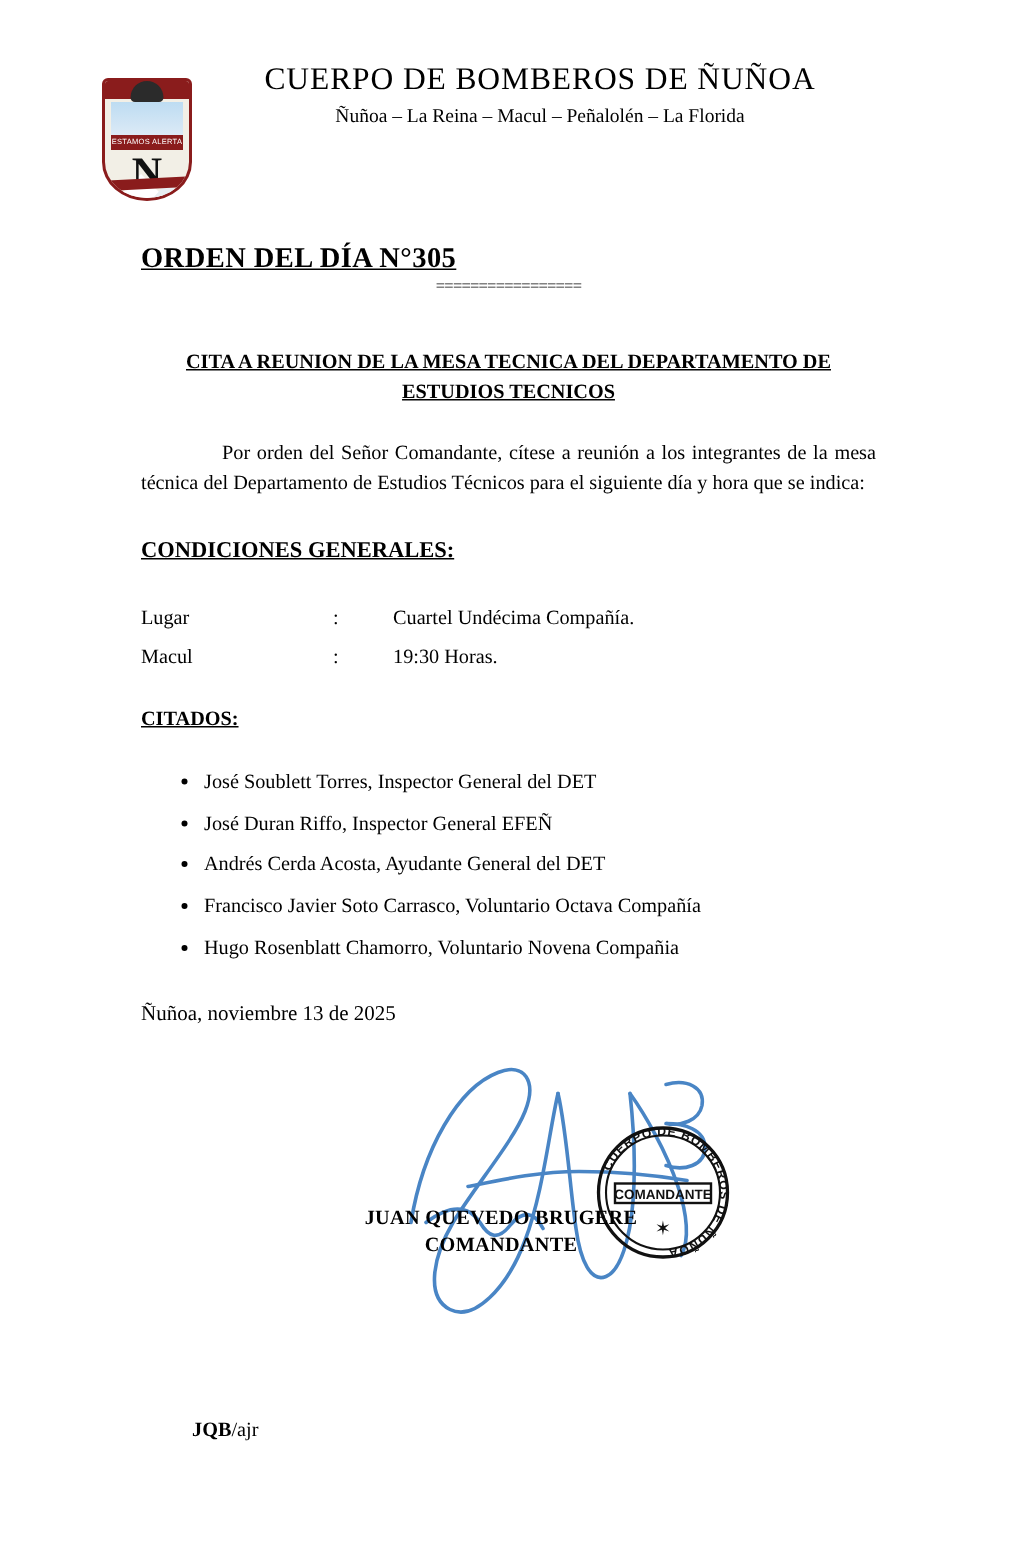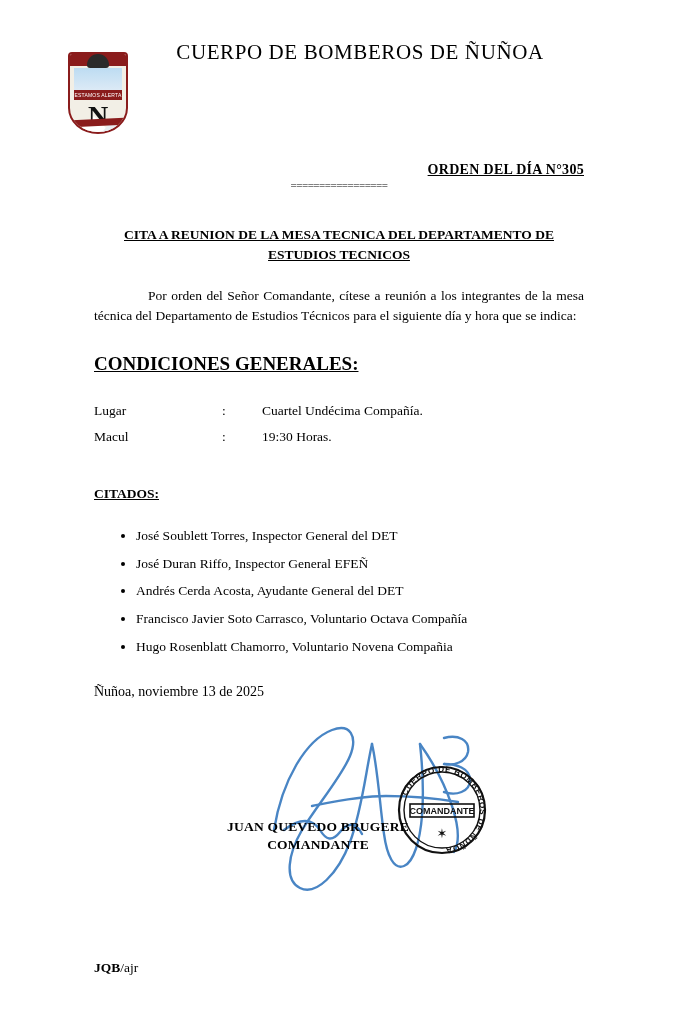--- a/index.html
+++ b/index.html
@@ -137,23 +137,23 @@
     font-size: 13px;
     margin-top: 4px;
     padding-left: 40px;
   }
 
   
   .content {
     padding: 0 96px 0 94px;
   }
   .doc-number {
-    text-align: right;
-    font-weight: bold;
-    font-size: 14px;
+    text-align: left;
+    font-weight: bold;
+    font-size: 19px;
     letter-spacing: .3px;
     margin-top: 22px;
   }
   .doc-number u { text-decoration: underline; }
   .doc-rule {
     text-align: center;
     font-size: 11px;
     letter-spacing: -0.5px;
     margin-top: 1px;
     font-family: "Liberation Serif", serif;
@@ -169,21 +169,21 @@
   .paragraph {
     font-size: 13.5px;
     line-height: 1.45;
     margin-top: 22px;
     text-align: justify;
   }
   .paragraph .indent { display: inline-block; width: 54px; }
 
   .subhead {
     font-weight: bold;
-    font-size: 19px;
+    font-size: 15px;
     text-decoration: underline;
     margin-top: 28px;
   }
 
   .info-table {
     margin-top: 28px;
     border-collapse: collapse;
     font-size: 13.5px;
   }
   .info-table td {
@@ -191,21 +191,21 @@
     vertical-align: top;
     line-height: 1.2;
   }
   .info-label { width: 128px; }
   .info-colon { width: 40px; }
 
   .subhead2 {
     font-weight: bold;
     font-size: 13.5px;
     text-decoration: underline;
-    margin-top: 30px;
+    margin-top: 14px;
   }
 
   ul.people {
     margin: 26px 0 0 0;
     padding-left: 42px;
     font-size: 13.5px;
   }
   ul.people li {
     margin-bottom: 11px;
     line-height: 1.25;
@@ -229,55 +229,56 @@
   }
   .stamp {
     position: absolute;
     left: 300px;
     top: 52px;
     width: 96px;
     height: 96px;
   }
   .sign-name {
     position: absolute;
-    left: 64px;
+    left: 80px;
     top: 108px;
     width: 320px;
     text-align: center;
     font-weight: bold;
     font-size: 13.5px;
     line-height: 1.35;
     letter-spacing: .2px;
   }
 
   .initials {
     font-size: 13.5px;
     margin-top: 20px;
   }
-  .initials b { font-weight: bold; }
+  .initials b { font-weight: bold; margin-left: 34px; }
 </style>
 </head>
 <body>
 
 <div class="page">
 
   <div class="header">
     <div class="crest">
       <div class="crest-shape">
         <div class="crest-band"></div>
         <div class="crest-helmet"></div>
         <div class="crest-sky"></div>
         <div class="crest-mtn"></div>
         <div class="crest-mtn2"></div>
         <div class="crest-motto">ESTAMOS ALERTA</div>
         <div class="crest-n">N</div>
         <div class="crest-ribbon"></div>
       </div>
     </div>
     <div class="org-title">CUERPO DE BOMBEROS DE ÑUÑOA</div>
+    <div class="org-sub">Ñuñoa – La Reina – Macul – Peñalolén – La Florida</div>
   </div>
 
   <div class="content">
 
     <div class="doc-number">
       <u>ORDEN DEL DÍA N°305</u>
     </div>
     <div class="doc-rule">=================</div>
 
     <div class="section-title">CITA A REUNION DE LA MESA TECNICA DEL DEPARTAMENTO DE ESTUDIOS TECNICOS</div>

